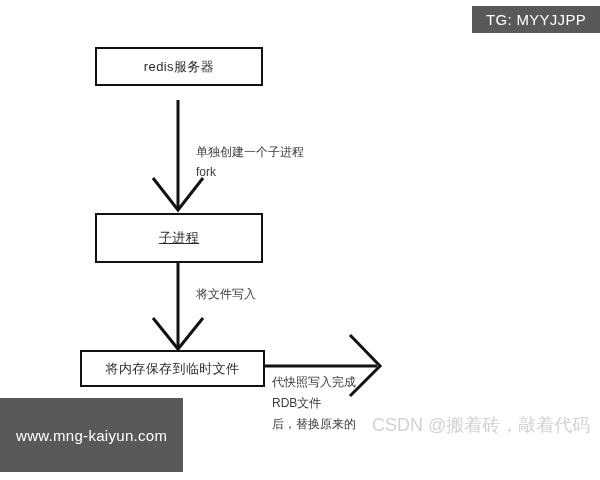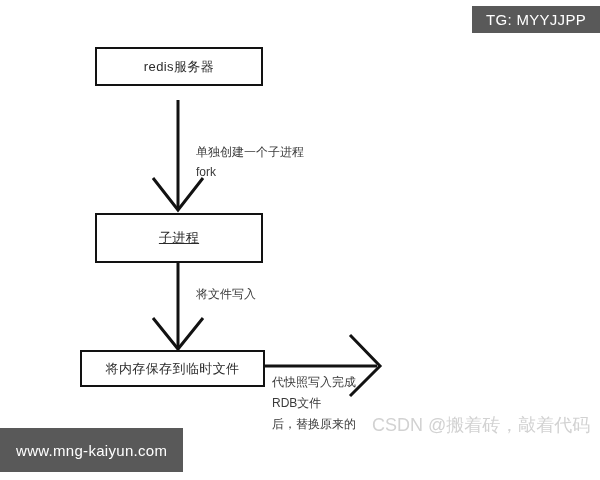--- a/index.html
+++ b/index.html
@@ -51,21 +51,21 @@
     position: absolute;
     background: #595959;
     color: #ffffff;
     display: flex;
     align-items: center;
     justify-content: center;
     font-size: 15px;
     letter-spacing: .3px;
   }
   #banner-tg   { right: 0; top: 6px; padding: 0 14px; height: 27px; }
-  #banner-site { left: 0; bottom: 8px; padding: 1px 16px; height: 42px; }
+  #banner-site { left: 0; bottom: 8px; padding: 16px 16px; height: 42px; }
 
   #watermark {
     position: absolute;
     left: 372px;
     top: 413px;
     color: #d2d2d2;
     font-size: 18px;
     white-space: nowrap;
   }
 </style>

